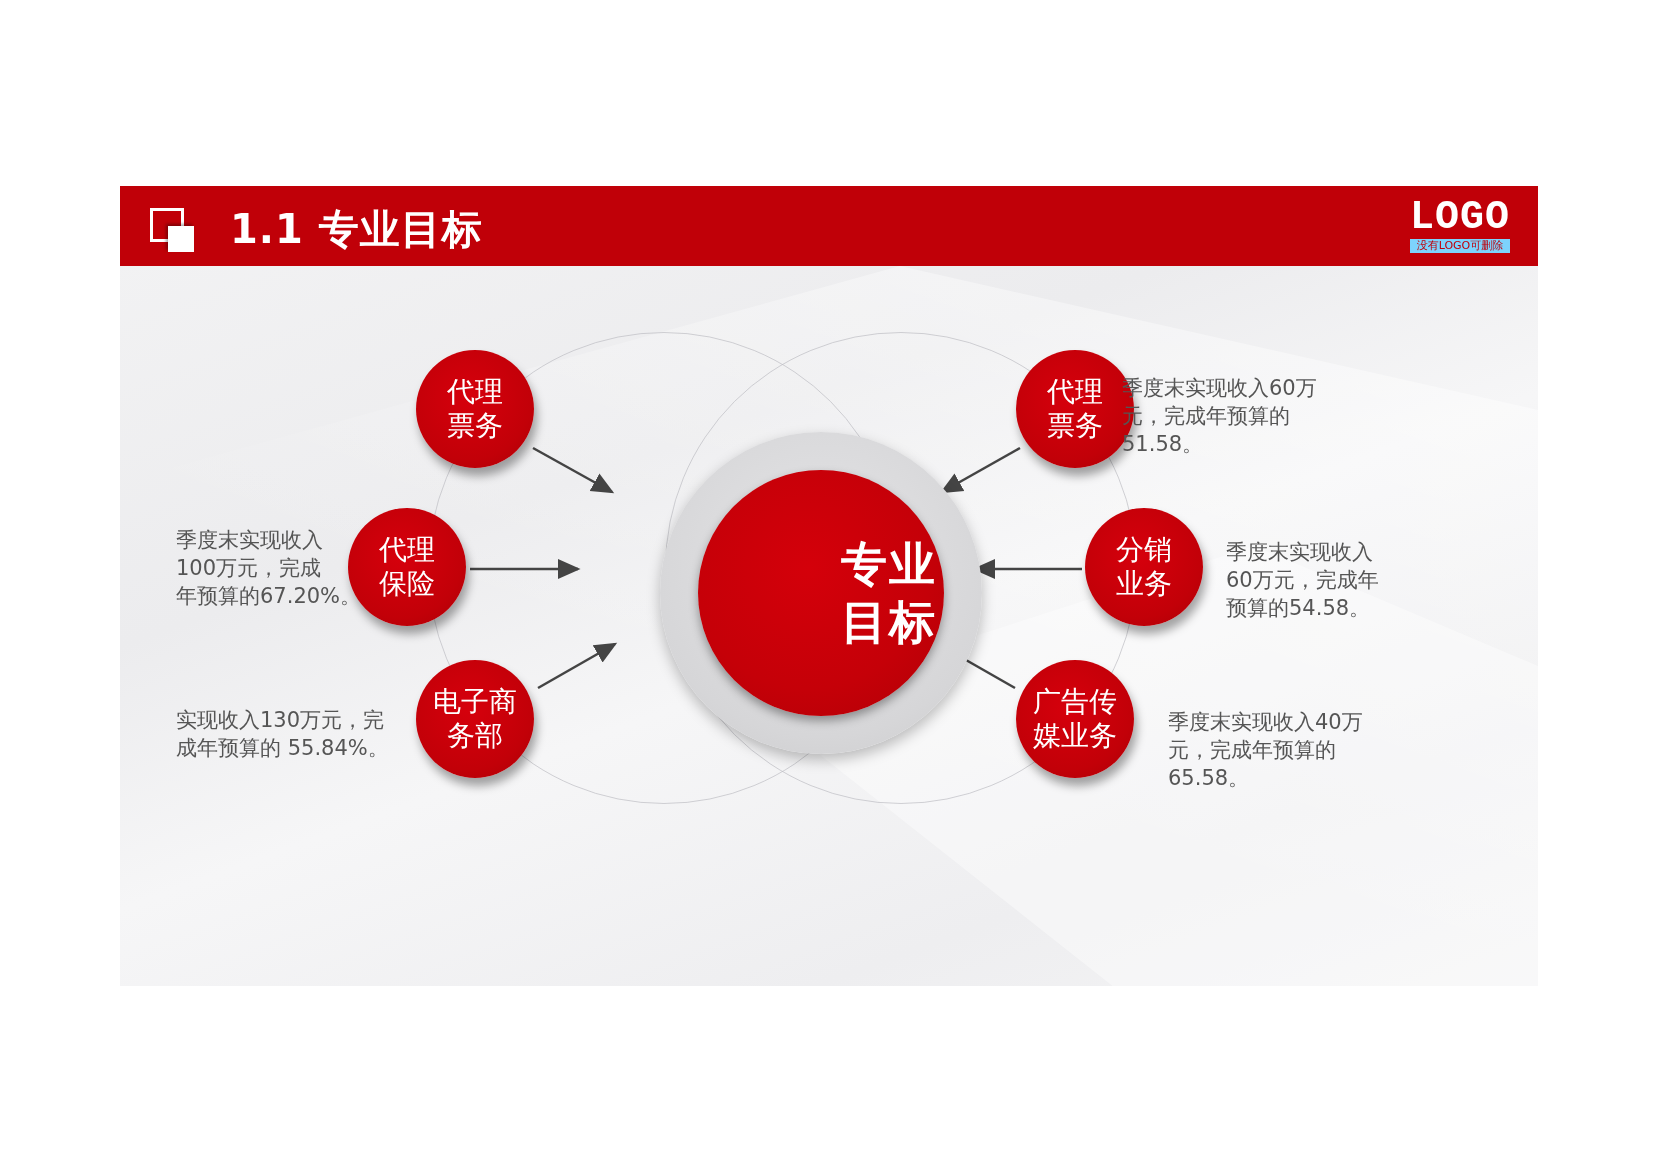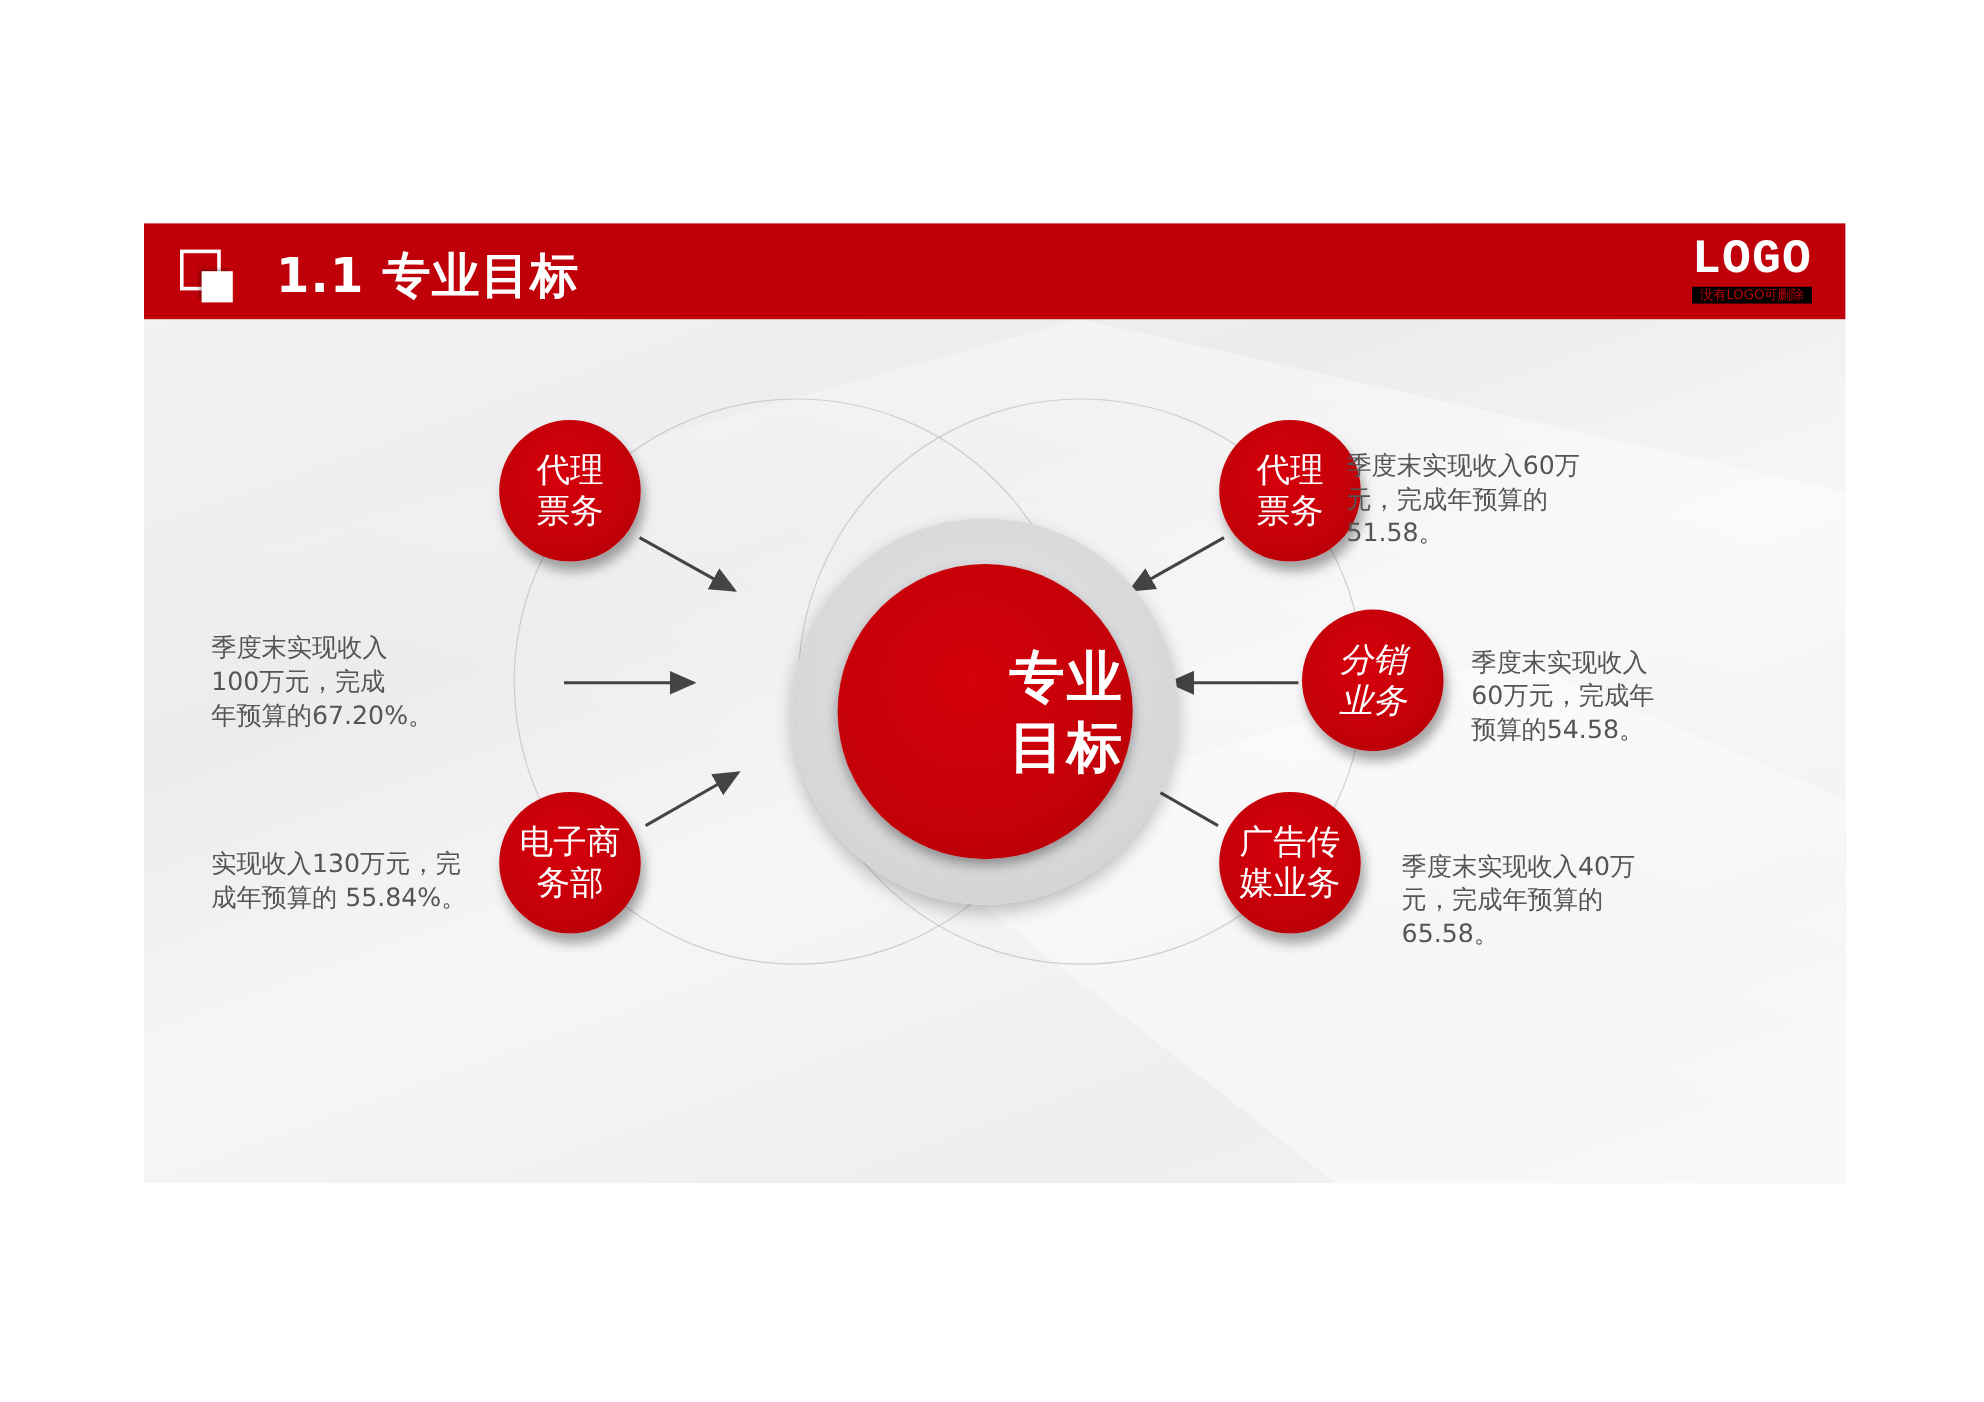--- a/index.html
+++ b/index.html
@@ -11,21 +11,21 @@
             background:linear-gradient(200deg,rgba(255,255,255,0.55) 0%,rgba(255,255,255,0) 60%); clip-path:polygon(0 30%,55% 0,100% 20%,100% 100%,0 100%); }
   .facet2 { position:absolute; left:0; top:0; width:1418px; height:800px;
             background:rgba(255,255,255,0.4); clip-path:polygon(45% 65%,80% 45%,100% 60%,100% 100%,70% 100%); }
   .header { position:absolute; left:0; top:0; width:1418px; height:80px; background:#c00008; }
   .hdr-icon { position:absolute; left:30px; top:22px; width:46px; height:46px; }
   .hdr-icon .back { position:absolute; left:0; top:0; width:34px; height:34px; border:3px solid #fff; box-sizing:border-box; }
   .hdr-icon .front { position:absolute; left:18px; top:18px; width:26px; height:26px; background:#fff; box-shadow:-2px -2px 3px rgba(0,0,0,0.35); }
   .hdr-title { position:absolute; left:110px; top:16px; color:#fff; font-size:40px; font-weight:bold; letter-spacing:1px; }
   .logo { position:absolute; right:28px; top:12px; text-align:center; color:#fff; }
   .logo-main { font-family:Liberation Mono, monospace; font-weight:bold; font-size:40px; line-height:40px; letter-spacing:1px; }
-  .logo-sub { font-size:11px; background:#000000; color:#c00008; padding:0 3px; line-height:14px; margin-top:1px;text-align:center; }
+  .logo-sub { font-size:11px; background:#7dd3fc; color:#c00008; padding:0 3px; line-height:14px; margin-top:1px;text-align:center; }
   .ring { position:absolute; border:1.5px solid rgba(190,190,195,0.7); border-radius:50%; }
   .hub-outer { position:absolute; left:540px; top:246px; width:322px; height:322px; border-radius:50%;
                background:radial-gradient(circle at 50% 40%,#e4e4e6 0%,#d6d6d8 70%,#cacacc 100%);
                box-shadow:0 6px 14px rgba(0,0,0,0.25); }
   .hub-inner { position:absolute; left:578px; top:284px; width:246px; height:246px; border-radius:50%;
                background:radial-gradient(circle at 45% 40%,#d4000a 0%,#c50008 60%,#b00006 100%);
                box-shadow:0 5px 10px rgba(0,0,0,0.35); display:flex; align-items:center; justify-content:flex-end; }
   .hub-text { color:#fff; font-weight:bold; font-size:46px; line-height:58px; text-align:center; width:110px; letter-spacing:2px; }
   .node { position:absolute; width:118px; height:118px; border-radius:50%;
           background:radial-gradient(circle at 45% 40%,#d6000c 0%,#c20008 65%,#a90006 100%);
@@ -73,28 +73,31 @@
   </svg>
 
   <div class="hub-outer"></div>
   <div class="hub-inner">
     <div class="hub-text">专业目标</div>
   </div>
 
   <div class="node" style="left:296px;top:164px;">
     <div class="node-text" style="width:62px;">代理票务</div>
   </div>
+  <div class="node" style="left:228px;top:322px;">
+    <div class="node-text" style="width:62px;">代理保险</div>
+  </div>
   <div class="node" style="left:296px;top:474px;">
     <div class="node-text" style="width:90px;">电子商务部</div>
   </div>
   <div class="node" style="left:896px;top:164px;">
     <div class="node-text" style="width:62px;">代理票务</div>
   </div>
   <div class="node" style="left:965px;top:322px;">
-    <div class="node-text" style="width:62px;font-style:italic;">分销业务</div>
+    <div class="node-text" style="width:62px;">分销业务</div>
   </div>
   <div class="node" style="left:896px;top:474px;">
     <div class="node-text" style="width:90px;">广告传媒业务</div>
   </div>
 
   <div class="desc" style="left:56px;top:340px;">季度末实现收入
 100万元，完成
 年预算的67.20%。</div>
   <div class="desc" style="left:56px;top:520px;">实现收入130万元，完
 成年预算的 55.84%。</div>

